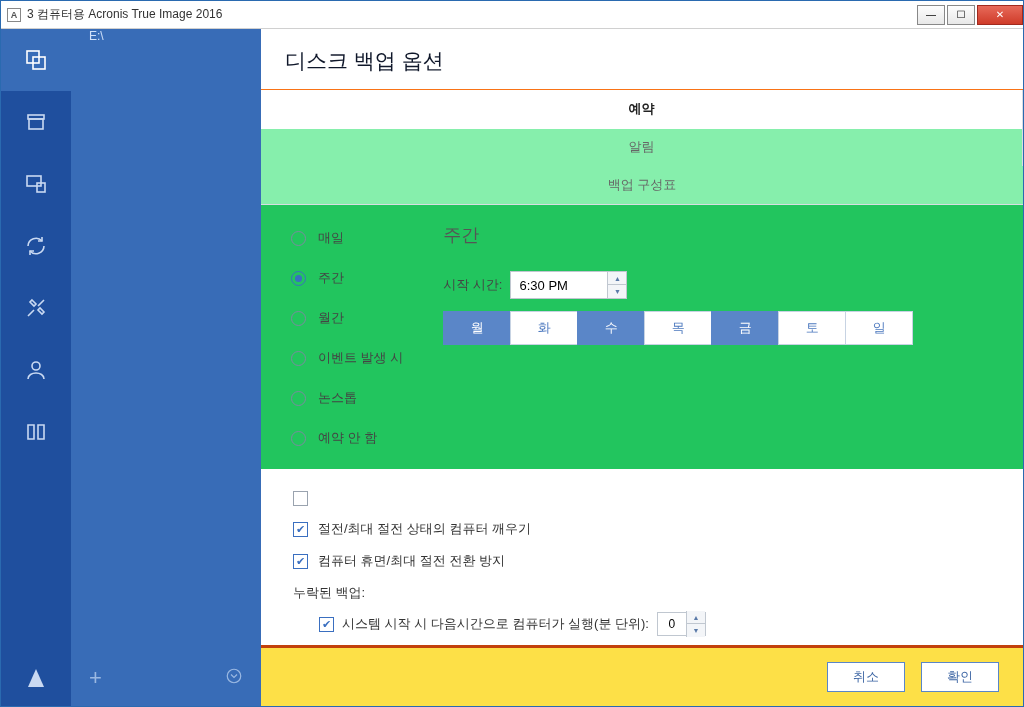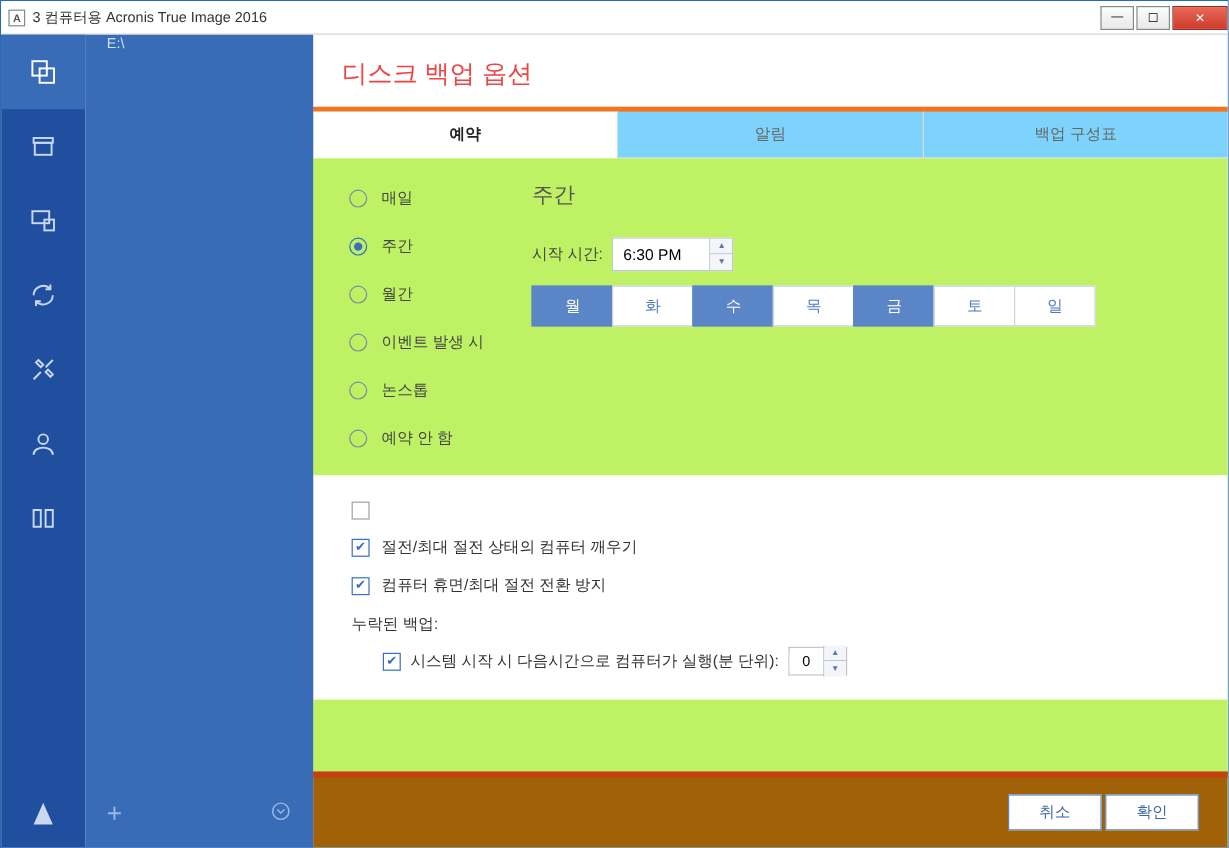--- a/index.html
+++ b/index.html
@@ -32,40 +32,40 @@
 .sidepanel { width: 190px; background: #386cb7; color: #fff; position: relative; }
 .sidepanel-header { padding: 14px 16px 4px 18px; display: flex; align-items: center; justify-content: space-between; }
 .sidepanel-header h2 { font-size: 18px; font-weight: 600; }
 .sidepanel-header .chev { width: 20px; height: 20px; border: 1.5px solid #a7c1ea; border-radius: 50%; display:flex;align-items:center;justify-content:center; color:#a7c1ea;}
 .sidepanel .sub { padding: 0 18px; font-size: 12px; color: #cfe0fa; }
 .side-bottom { position: absolute; bottom: 0; left:0; right:0; height: 56px; display:flex; align-items:center; justify-content: space-between; padding: 0 18px; color:#9ab8e2;}
 .side-bottom svg { width:18px; height:18px; stroke: currentColor; fill:none; stroke-width:1.6;}
 .side-bottom .plus { font-size: 22px; font-weight: 300; }
 
 .main { flex: 1; display: flex; flex-direction: column; background: #fff; min-width: 0; }
-.main-title { font-size: 21px; color: #ef4444; padding: 18px 24px 14px 24px; }
-.tabs { display: flex; border-top: 4px solid #f97316; border-bottom: 1px solid #d8dde3; background: #7dd3fc; }
+.main-title { font-size: 21px; color: #0f172a; padding: 18px 24px 14px 24px; }
+.tabs { display: flex; border-top: 1px solid #f97316; border-bottom: 1px solid #d8dde3; background: #86efac; flex-direction: column; }
 .tabs .tab { flex: 1; text-align: center; padding: 10px 0; font-size: 13px; color: #666; cursor: pointer; border-right: 1px solid #d8dde3; }
 .tabs .tab:last-child { border-right: none; }
 .tabs .tab.active { background: #fff; font-weight: bold; color: #222; border-bottom: 1px solid #fff; margin-bottom: -1px; }
 
-.content { flex:1; background: #bef264; overflow: auto; padding: 0; }
+.content { flex:1; background: #22c55e; overflow: auto; padding: 0; }
 .sched-row { display: flex; padding: 18px 30px 22px 30px; gap: 40px; }
 .radio-col { display: flex; flex-direction: column; gap: 22px; padding-top: 6px;}
 .radio-item { display: flex; align-items: center; gap: 12px; font-size: 13px; color: #444; cursor: pointer;}
 .radio-outer { width: 15px; height: 15px; border: 1.5px solid #7a8aa0; border-radius: 50%; display:flex;align-items:center;justify-content:center;}
 .radio-item.selected .radio-outer { border-color: #3a6fc0; }
 .radio-inner { width: 7px; height: 7px; background: #3a6fc0; border-radius: 50%; display:none;}
 .radio-item.selected .radio-inner { display:block; }
 
 .right-col { flex:1; }
 .right-col h3 { font-size: 18px; color: #555; font-weight: 500; margin-bottom: 10px;}
 .time-row { display:flex; align-items:center; gap: 8px; font-size: 13px; color:#444; margin-bottom: 12px; margin-top: 24px;}
 .time-input { display:flex; align-items:center; border:1px solid #c0c7d0; background:#fff; height:28px;}
-.time-input input { border:none; width: 80px; padding: 0 8px; font-size:13px; height:26px; outline:none;}
+.time-input input { border:none; width: 96px; padding: 0 8px; font-size:13px; height:26px; outline:none;}
 .spinner { display:flex; flex-direction:column; border-left:1px solid #c0c7d0;}
 .spinner div { width:18px; height:13px; background:#f3f5f8; display:flex;align-items:center;justify-content:center; font-size:7px; color:#5a7aa8; cursor:pointer; border-bottom:1px solid #c0c7d0;}
 .spinner div:last-child { border-bottom:none;}
 
 .day-row { display:flex; }
 .day { width: 68px; height: 34px; display:flex; align-items:center; justify-content:center; font-size:13px; cursor:pointer; border: 1px solid #c7d3e3; background:#fff; color:#4d79bf; margin-left:-1px;}
 .day:first-child { margin-left:0;}
 .day.sel { background:#5a86c8; color:#fff; border-color:#5a86c8;}
 
 .adv-header { background:#d6e1f1; padding: 14px 40px; font-size: 13px; color:#4a5b75; }
@@ -74,21 +74,21 @@
 .chk-row { display:flex; align-items:center; gap:10px; font-size:13px; color:#333; margin-bottom: 14px; }
 .chk { width:15px; height:15px; border:1.5px solid #3a6fc0; display:flex;align-items:center;justify-content:center; background:#fff; cursor:pointer;}
 .chk.unchecked { border-color:#9aa3af;}
 .chk .mark { color:#3a6fc0; font-size:11px; line-height:1; display:none;}
 .chk.checked .mark { display:block;}
 .sub-label { font-size:13px; color:#333; margin: 4px 0 10px 0;}
 .indent { margin-left: 26px; display:flex; align-items:center; gap:8px; font-size:13px; color:#333;}
 .num-input { display:flex; align-items:center; border:1px solid #c0c7d0; height:24px; background:#fff;}
 .num-input input { width: 28px; border:none; text-align:center; font-size:12px; outline:none;}
 
-.footer { display:flex; justify-content:flex-end; gap: 3px; padding: 14px 24px; background:#a16207; border-top:5px solid #c2410c;}
+.footer { display:flex; justify-content:flex-end; gap: 16px; padding: 14px 24px; background:#fde047; border-top:3px solid #c2410c;}
 .btn { min-width: 78px; height: 30px; border:1px solid #5a86c8; background:#fff; color:#3f67a5; font-size:13px; cursor:pointer; display:flex;align-items:center;justify-content:center;}
 </style>
 </head>
 <body>
 
 <div class="window">
   <div class="titlebar">
     <div class="titlebar-left">
       <span class="app-logo">A</span>
       <span>3 컴퓨터용 Acronis True Image 2016</span>

